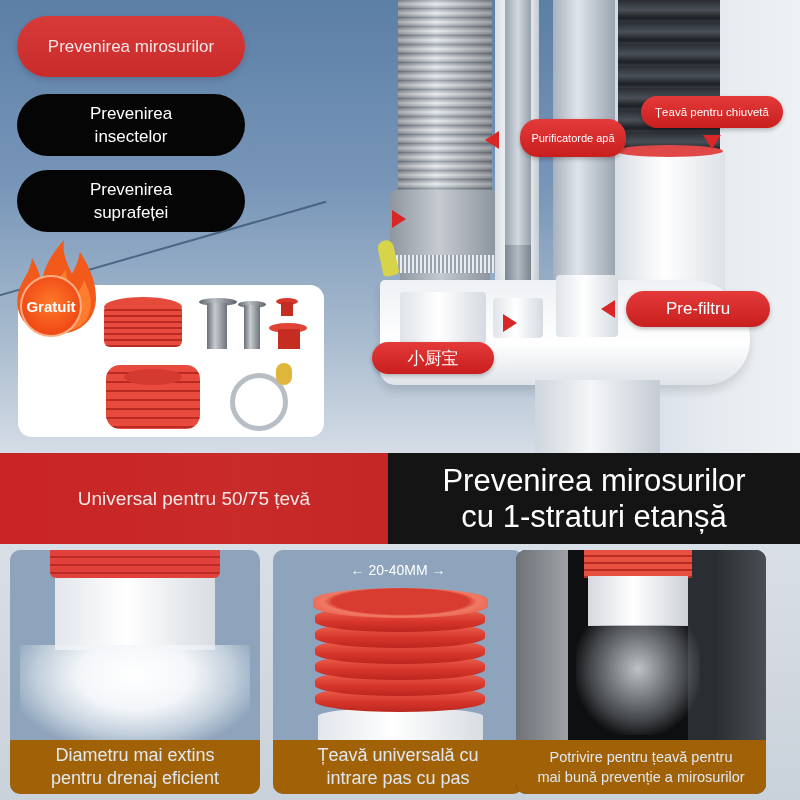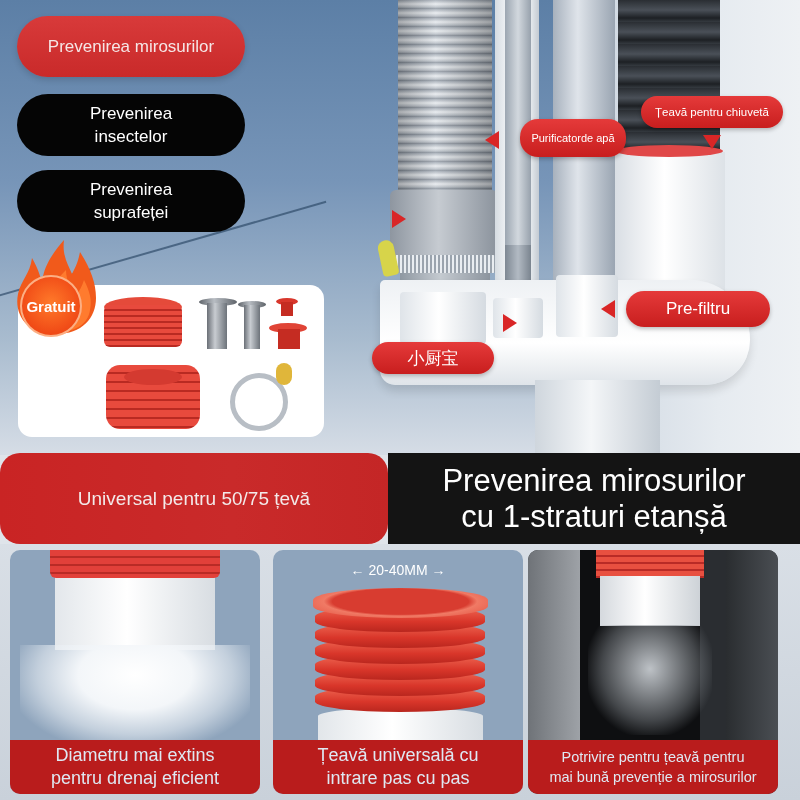--- a/index.html
+++ b/index.html
@@ -56,30 +56,30 @@
   
   .gift-box { position: absolute; left: 18px; top: 285px; width: 306px; height: 152px; background: #ffffff; border-radius: 14px; }
   .flame { position: absolute; left: 12px; top: 236px; width: 88px; height: 100px; }
   .gratuit-circle { position: absolute; left: 20px; top: 275px; width: 62px; height: 62px; border-radius: 50%; background: radial-gradient(circle at 50% 45%, #ff7a2a, #f04a16 70%); border: 2px solid rgba(255,200,160,.8); display: flex; align-items: center; justify-content: center; color: #fff; font-size: 15px; font-weight: bold; }
   .ring-stack { position: absolute; border-radius: 50%; }
   .bolt { position: absolute; background: linear-gradient(90deg, #6a6f76, #c8ccd1 40%, #6d737a); }
   .bolt-head { position: absolute; background: linear-gradient(90deg, #5f646a, #b8bdc3 40%, #5f646a); border-radius: 50%; }
 
   
   .banner { position: absolute; left: 0; top: 453px; width: 800px; height: 91px; }
-  .banner .left { position: absolute; left: 0; top: 0; width: 388px; height: 91px; background: linear-gradient(90deg, #c92424, #c92a2a 60%, #c42626); display: flex; align-items: center; justify-content: center; color: #f3e9e9; font-size: 19px; border-radius: 20px; }
+  .banner .left { position: absolute; left: 0; top: 0; width: 388px; height: 91px; background: linear-gradient(90deg, #c92424, #c92a2a 60%, #c42626); display: flex; align-items: center; justify-content: center; color: #f3e9e9; font-size: 19px; }
   .banner .right { position: absolute; left: 388px; top: 0; width: 412px; height: 91px; background: #141414; color: #ffffff; font-size: 31px; line-height: 36px; display: flex; flex-direction: column; align-items: center; justify-content: center; text-align: center; }
 
   
   .cards { position: absolute; left: 0; top: 544px; width: 800px; height: 256px; background: linear-gradient(180deg, #d9dfe6, #c9d1da); }
   .card { position: absolute; top: 6px; width: 250px; height: 244px; border-radius: 10px; overflow: hidden; background: #8ea4bc; }
   .card.c1 { left: 10px; }
   .card.c2 { left: 273px; }
-  .card.c3 { left: 528px; background: #2a2d31; }
-  .card .caption { position: absolute; left: 0; bottom: 0; width: 100%; height: 54px; background: #b91c1c; color: #dfe8f2; font-size: 18px; line-height: 23px; display: flex; flex-direction: column; align-items: center; justify-content: center; }
+  .card.c3 { left: 516px; background: #2a2d31; }
+  .card .caption { position: absolute; left: 0; bottom: 0; width: 100%; height: 54px; background: #a16207; color: #dfe8f2; font-size: 18px; line-height: 23px; display: flex; flex-direction: column; align-items: center; justify-content: center; }
   .card.c3 .caption { font-size: 14.5px; line-height: 20px; }
 
   .c1 .white-cyl { position: absolute; left: 45px; top: 25px; width: 160px; height: 75px; background: linear-gradient(90deg, #e3e7eb, #ffffff 45%, #d8dde2); }
   .c1 .redtop { position: absolute; left: 40px; top: 0; width: 170px; height: 28px; background: repeating-linear-gradient(180deg, #e2403a 0 6px, #b92b26 6px 8px); border-radius: 0 0 6px 6px; }
   .c1 .splash { position: absolute; left: 10px; top: 95px; width: 230px; height: 100px; background: radial-gradient(ellipse at 50% 30%, #ffffff 0%, #f3f6f9 35%, rgba(230,236,242,.6) 60%, rgba(142,164,188,0) 80%); }
 
   .c2 .dim { position: absolute; left: 0; top: 12px; width: 100%; text-align: center; color: #ffffff; font-size: 14px; }
   .c2 .redring { position: absolute; left: 42px; width: 170px; height: 26px; border-radius: 50%/40%; background: linear-gradient(180deg, #f06a55, #d9362a 60%, #b9261e); }
   .c2 .whitepipe { position: absolute; left: 45px; top: 158px; width: 165px; height: 40px; background: linear-gradient(90deg, #e2e6ea, #ffffff 45%, #d8dde2); border-radius: 50% 50% 0 0 / 20% 20% 0 0; }
 

